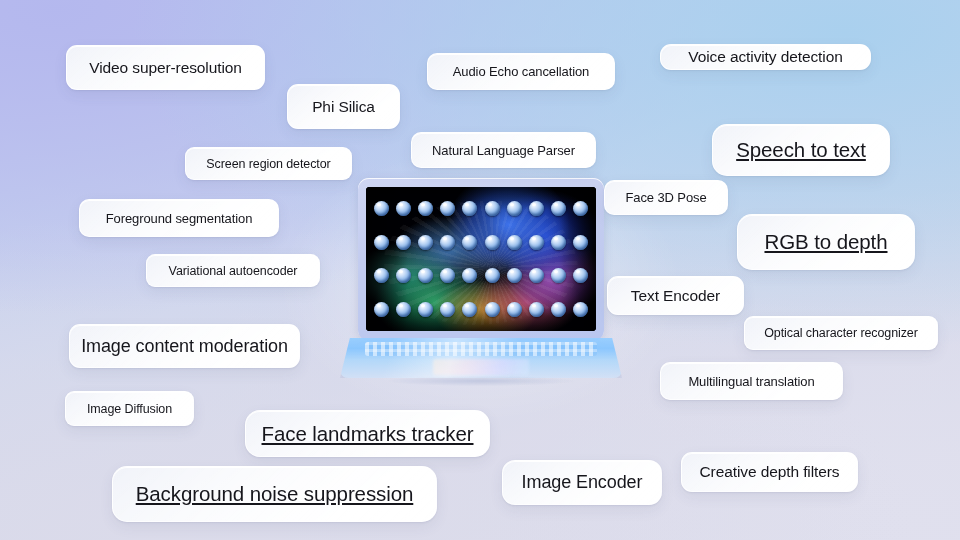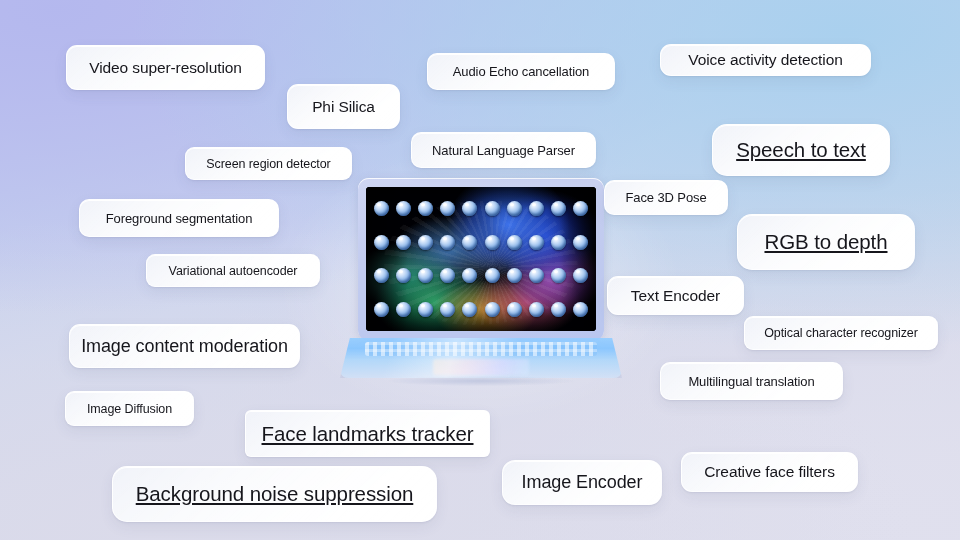--- a/index.html
+++ b/index.html
@@ -257,33 +257,33 @@
       <div class="keys"></div>
       <div class="pad"></div>
       <div class="sheen"></div>
     </div>
     <div class="base-shadow"></div>
   </div>
 
   <div id="chip-layer">
       <div class="chip sz-m" style="left: 66px; top: 45px; width: 199px; height: 45px;">Video super-resolution</div>
       <div class="chip sz-s" style="left: 427px; top: 53px; width: 188px; height: 37px;">Audio Echo cancellation</div>
-      <div class="chip sz-m" style="left: 660px; top: 44px; width: 211px; height: 32px;">Voice activity detection</div>
+      <div class="chip sz-m" style="left: 660px; top: 44px; width: 211px; height: 26px;">Voice activity detection</div>
       <div class="chip sz-m" style="left: 287px; top: 84px; width: 113px; height: 45px;">Phi Silica</div>
       <div class="chip sz-s" style="left: 411px; top: 132px; width: 185px; height: 36px;">Natural Language Parser</div>
       <div class="chip sz-xl" style="left: 712px; top: 124px; width: 178px; height: 52px;">Speech to text</div>
       <div class="chip sz-xs" style="left: 185px; top: 147px; width: 167px; height: 33px;">Screen region detector</div>
       <div class="chip sz-s" style="left: 604px; top: 180px; width: 124px; height: 35px;">Face 3D Pose</div>
       <div class="chip sz-s" style="left: 79px; top: 199px; width: 200px; height: 38px;">Foreground segmentation</div>
       <div class="chip sz-xl" style="left: 737px; top: 214px; width: 178px; height: 56px;">RGB to depth</div>
       <div class="chip sz-xs" style="left: 146px; top: 254px; width: 174px; height: 33px;">Variational autoencoder</div>
       <div class="chip sz-m" style="left: 607px; top: 276px; width: 137px; height: 39px;">Text Encoder</div>
       <div class="chip sz-xs" style="left: 744px; top: 316px; width: 194px; height: 34px;">Optical character recognizer</div>
       <div class="chip sz-l" style="left: 69px; top: 324px; width: 231px; height: 44px; border-radius: 11px;">Image content moderation</div>
       <div class="chip sz-s" style="left: 660px; top: 362px; width: 183px; height: 38px;">Multilingual translation</div>
       <div class="chip sz-xs" style="left: 65px; top: 391px; width: 129px; height: 35px;">Image Diffusion</div>
-      <div class="chip sz-xl" style="left: 245px; top: 410px; width: 245px; height: 47px; border-radius: 6px;">Face landmarks tracker</div>
-      <div class="chip sz-m" style="left: 681px; top: 452px; width: 177px; height: 40px;">Creative face filters</div>
+      <div class="chip sz-xl" style="left: 245px; top: 410px; width: 245px; height: 47px;">Face landmarks tracker</div>
+      <div class="chip sz-m" style="left: 681px; top: 452px; width: 177px; height: 40px;">Creative depth filters</div>
       <div class="chip sz-l" style="left: 502px; top: 460px; width: 160px; height: 45px;">Image Encoder</div>
       <div class="chip sz-xl" style="left: 112px; top: 466px; width: 325px; height: 56px;">Background noise suppression</div>
     </div>
 
 </div>
 
 </body></html>

